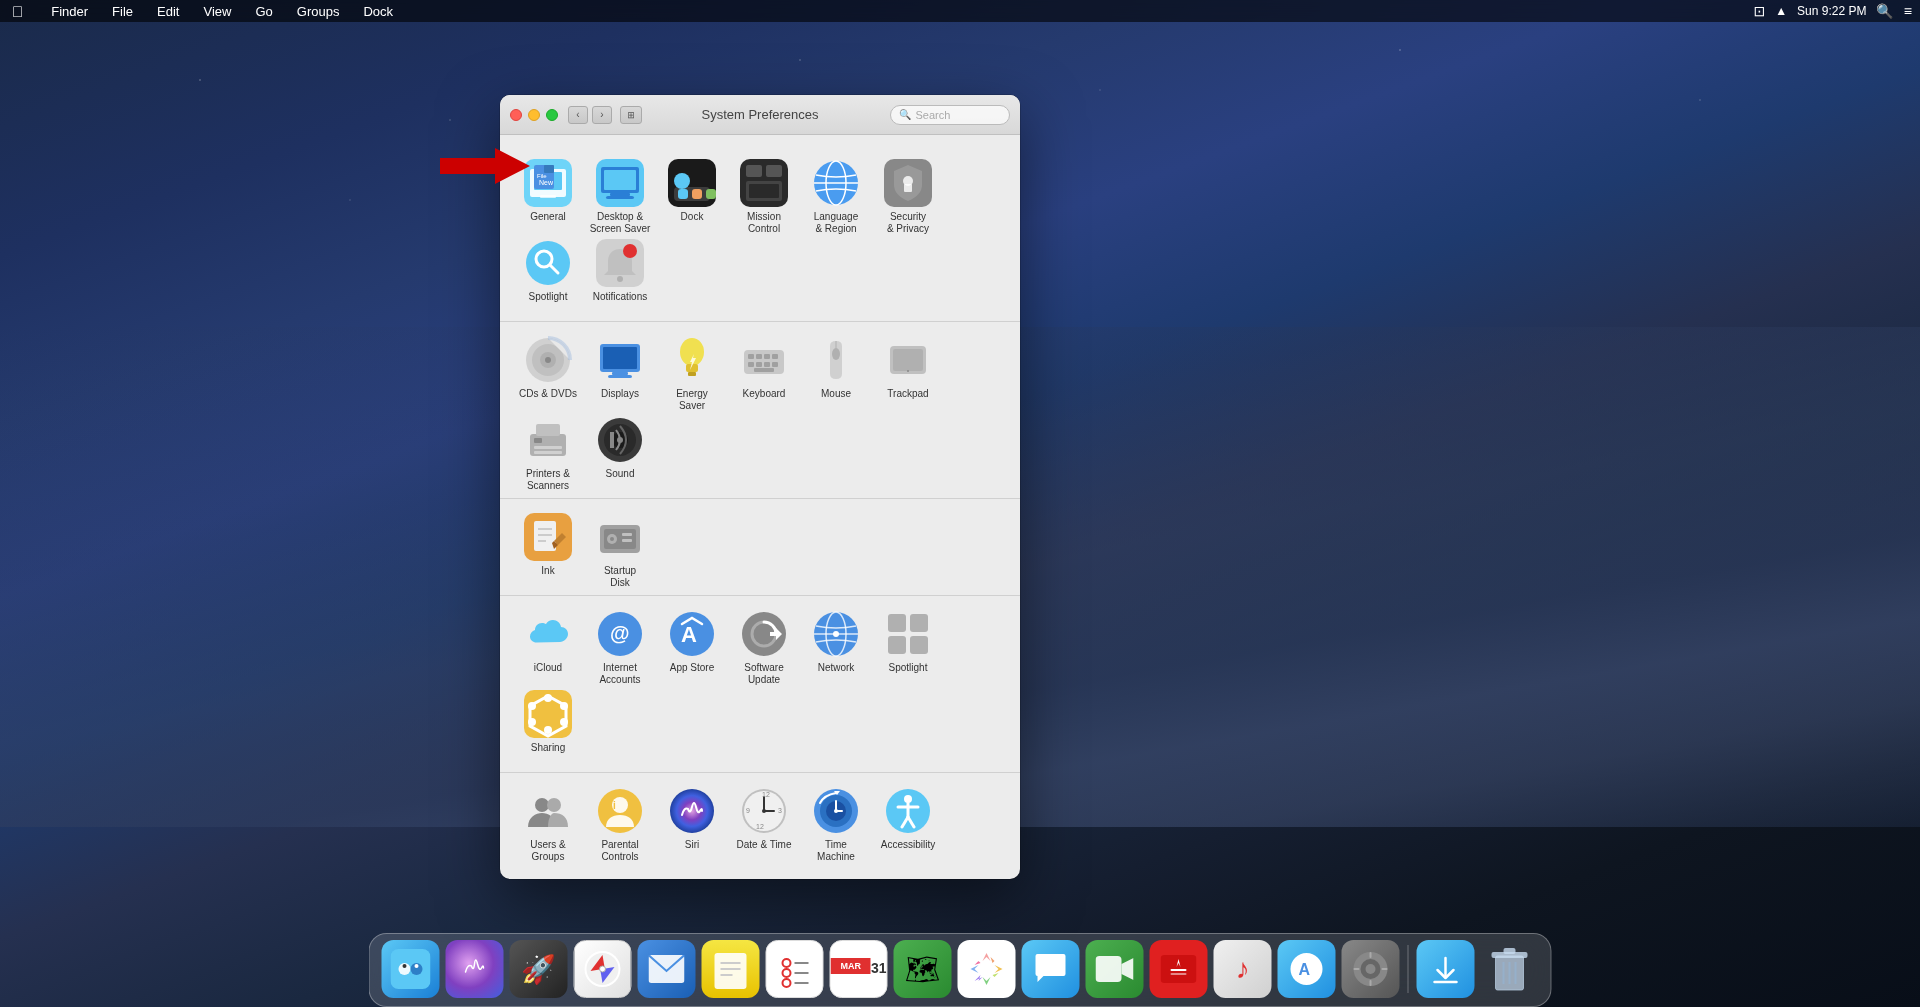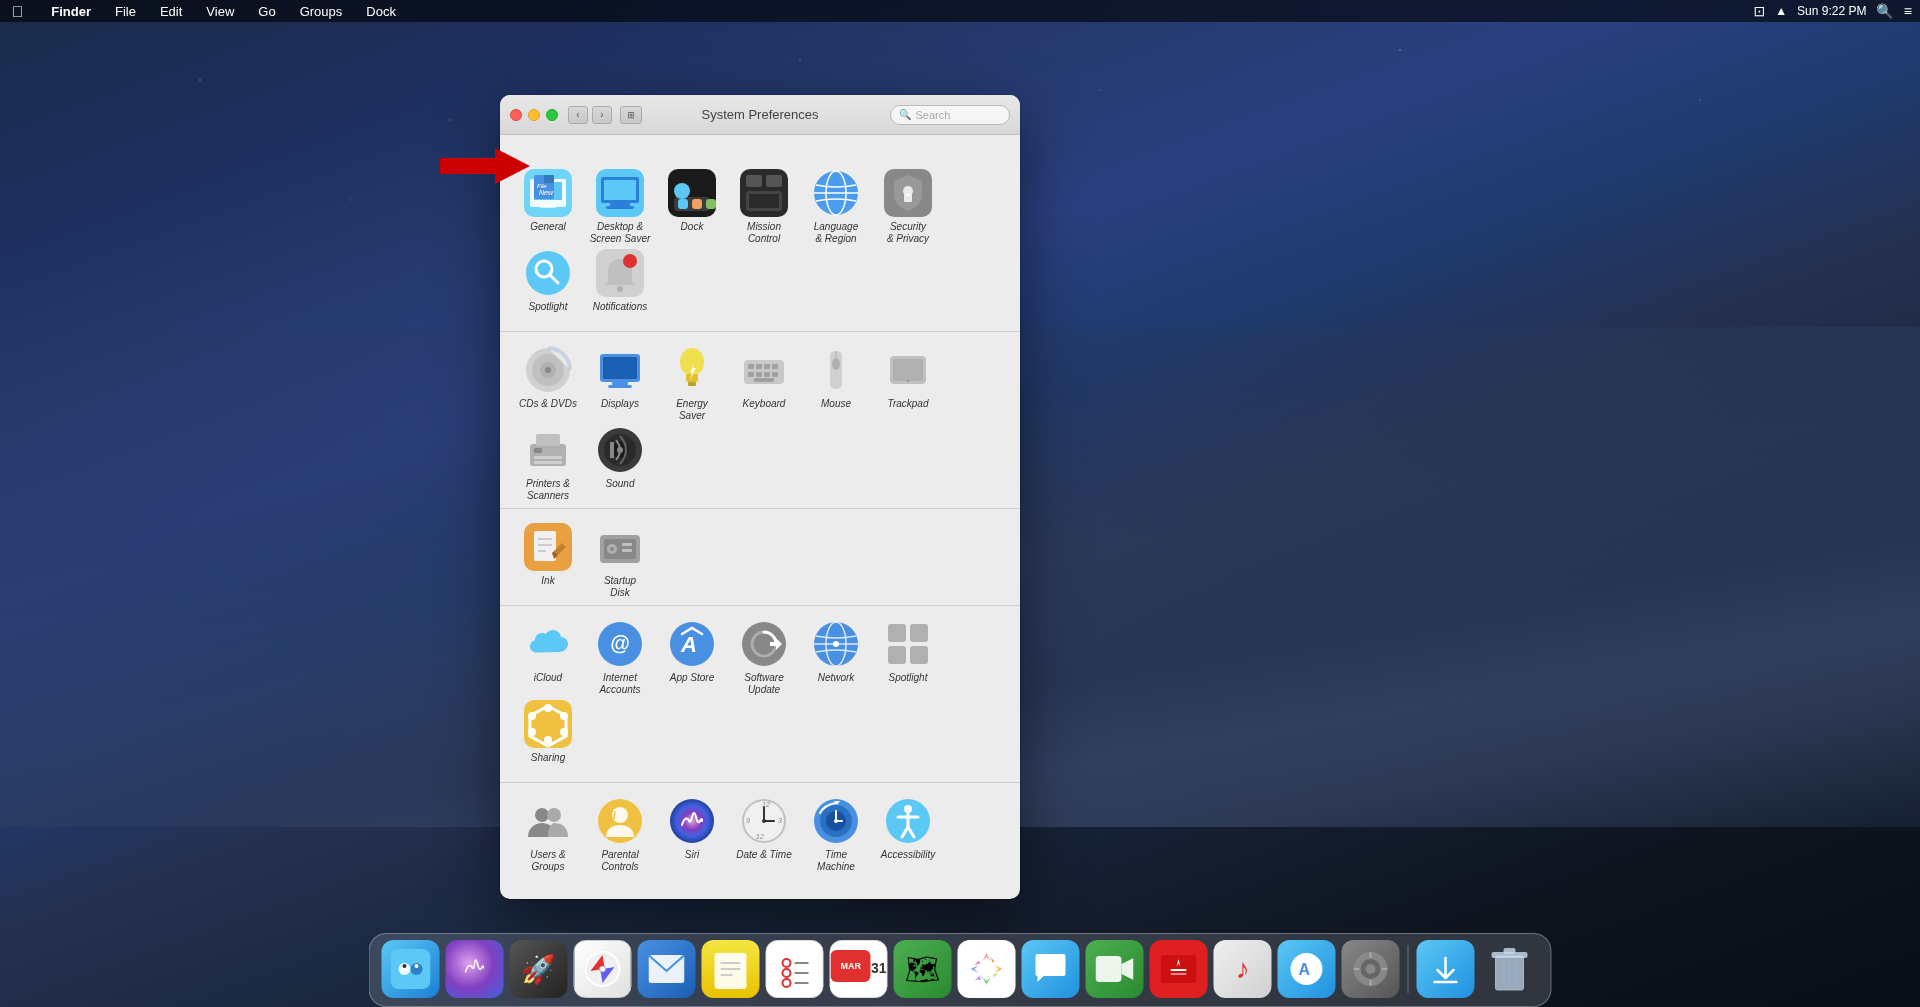--- a/index.html
+++ b/index.html
@@ -72,21 +72,21 @@
     }
     .apple-logo {
       font-size: 15px;
       margin-right: 4px;
     }
     .menubar-item {
       cursor: pointer;
       padding: 0 4px;
     }
     .menubar-item.bold {
-      font-weight: 700;
+      font-weight: 400;
     }
 
     
     .window {
       position: absolute;
       top: 95px;
       left: 500px;
       width: 520px;
       background: #ececec;
       border-radius: 10px;
@@ -180,22 +180,21 @@
       color: #888;
     }
     .search-text {
       font-size: 11px;
       color: #aaa;
       text-align: center;
     }
 
     
     .window-content {
-      padding: 20px 0;
-      font-style: italic;
+      padding: 10px 0;
     }
 
     .section {
       padding: 8px 12px;
       border-bottom: 1px solid #d0d0d0;
     }
     .section:last-child {
       border-bottom: none;
     }
 
@@ -871,21 +870,21 @@
             <circle cx="10" cy="34" r="4" fill="none" stroke="#e03030" stroke-width="2"></circle>
             <line x1="18" y1="14" x2="32" y2="14" stroke="#888" stroke-width="2"></line>
             <line x1="18" y1="24" x2="32" y2="24" stroke="#888" stroke-width="2"></line>
             <line x1="18" y1="34" x2="32" y2="34" stroke="#888" stroke-width="2"></line>
           </svg>
         </div>
       </div>
 
       <div class="dock-item">
         <div class="dock-icon" style="background: white; border: 1px solid #ddd; border-radius: 12px; overflow:hidden;">
-          <div style="background:#e03030; width:58px; height:32px; display:flex; align-items:center; justify-content:center; font-size:9px; color:white; font-weight:600; margin-top:-6px;border-radius:6px;">MAR</div>
+          <div style="background:#e03030; width:58px; height:16px; display:flex; align-items:center; justify-content:center; font-size:9px; color:white; font-weight:600; margin-top:-6px;">MAR</div>
           <div style="font-size:14px; font-weight:bold; color:#333; margin-top:-2px;">31</div>
         </div>
       </div>
 
       <div class="dock-item">
         <div class="dock-icon di-maps">
           <span style="font-size:28px;">🗺</span>
         </div>
       </div>
 

